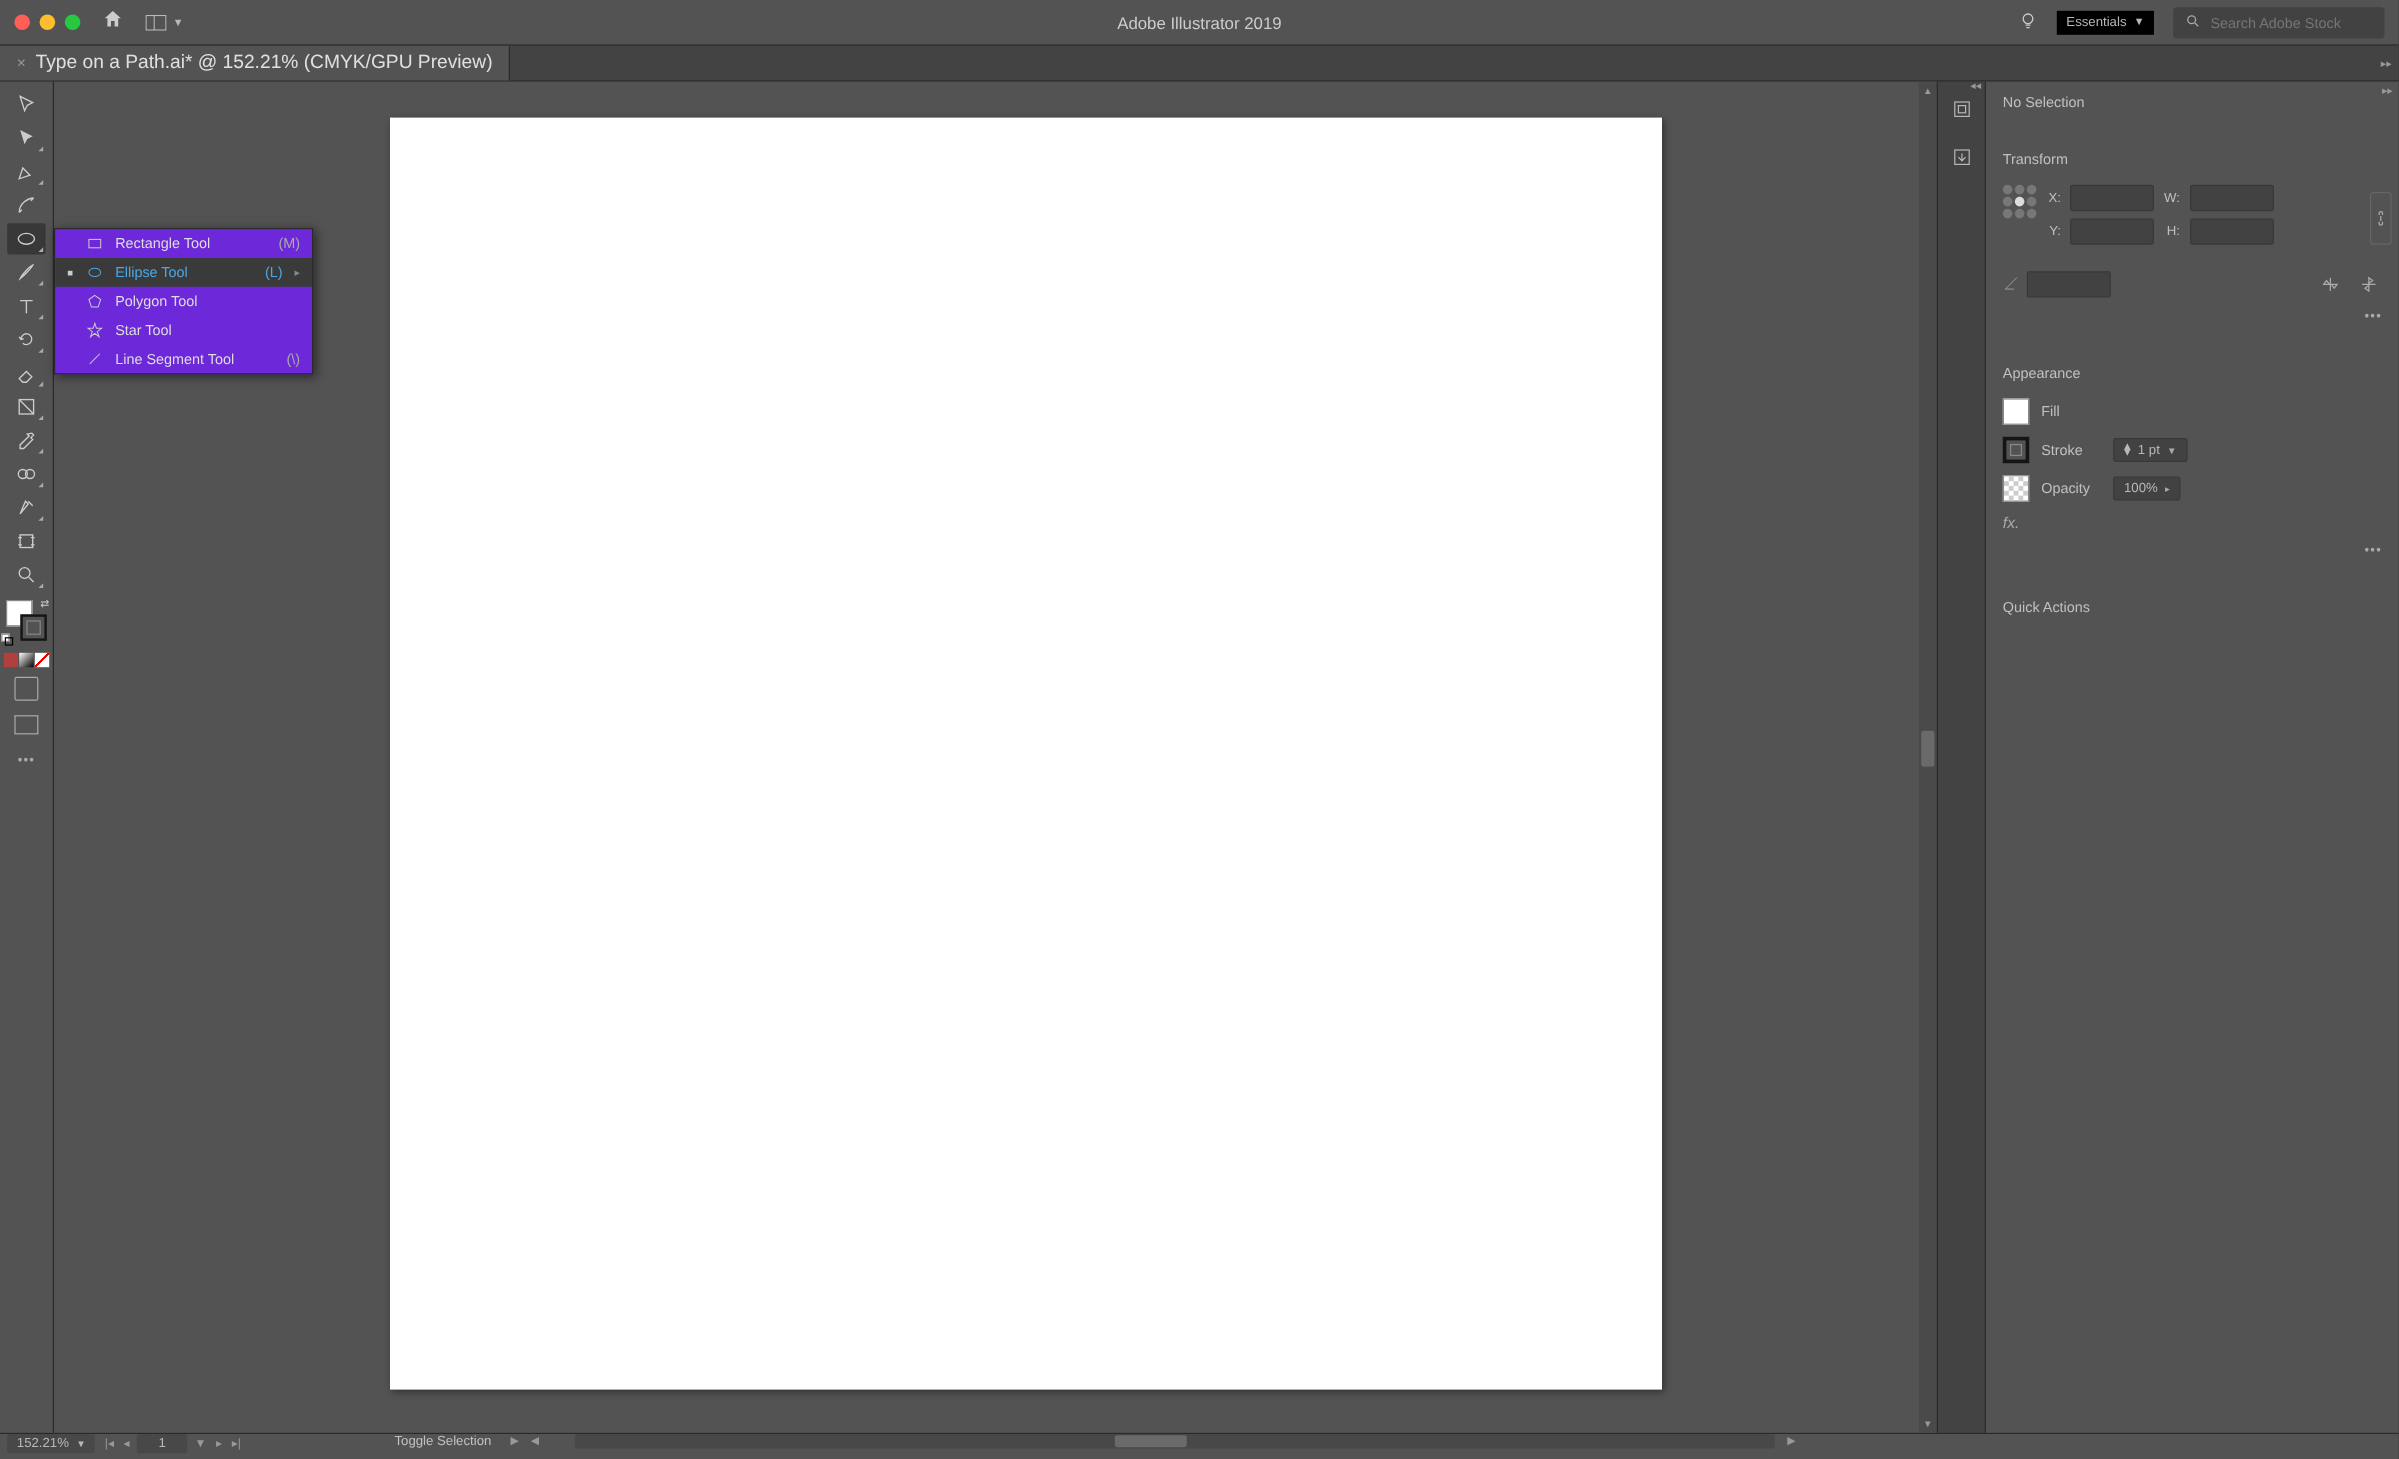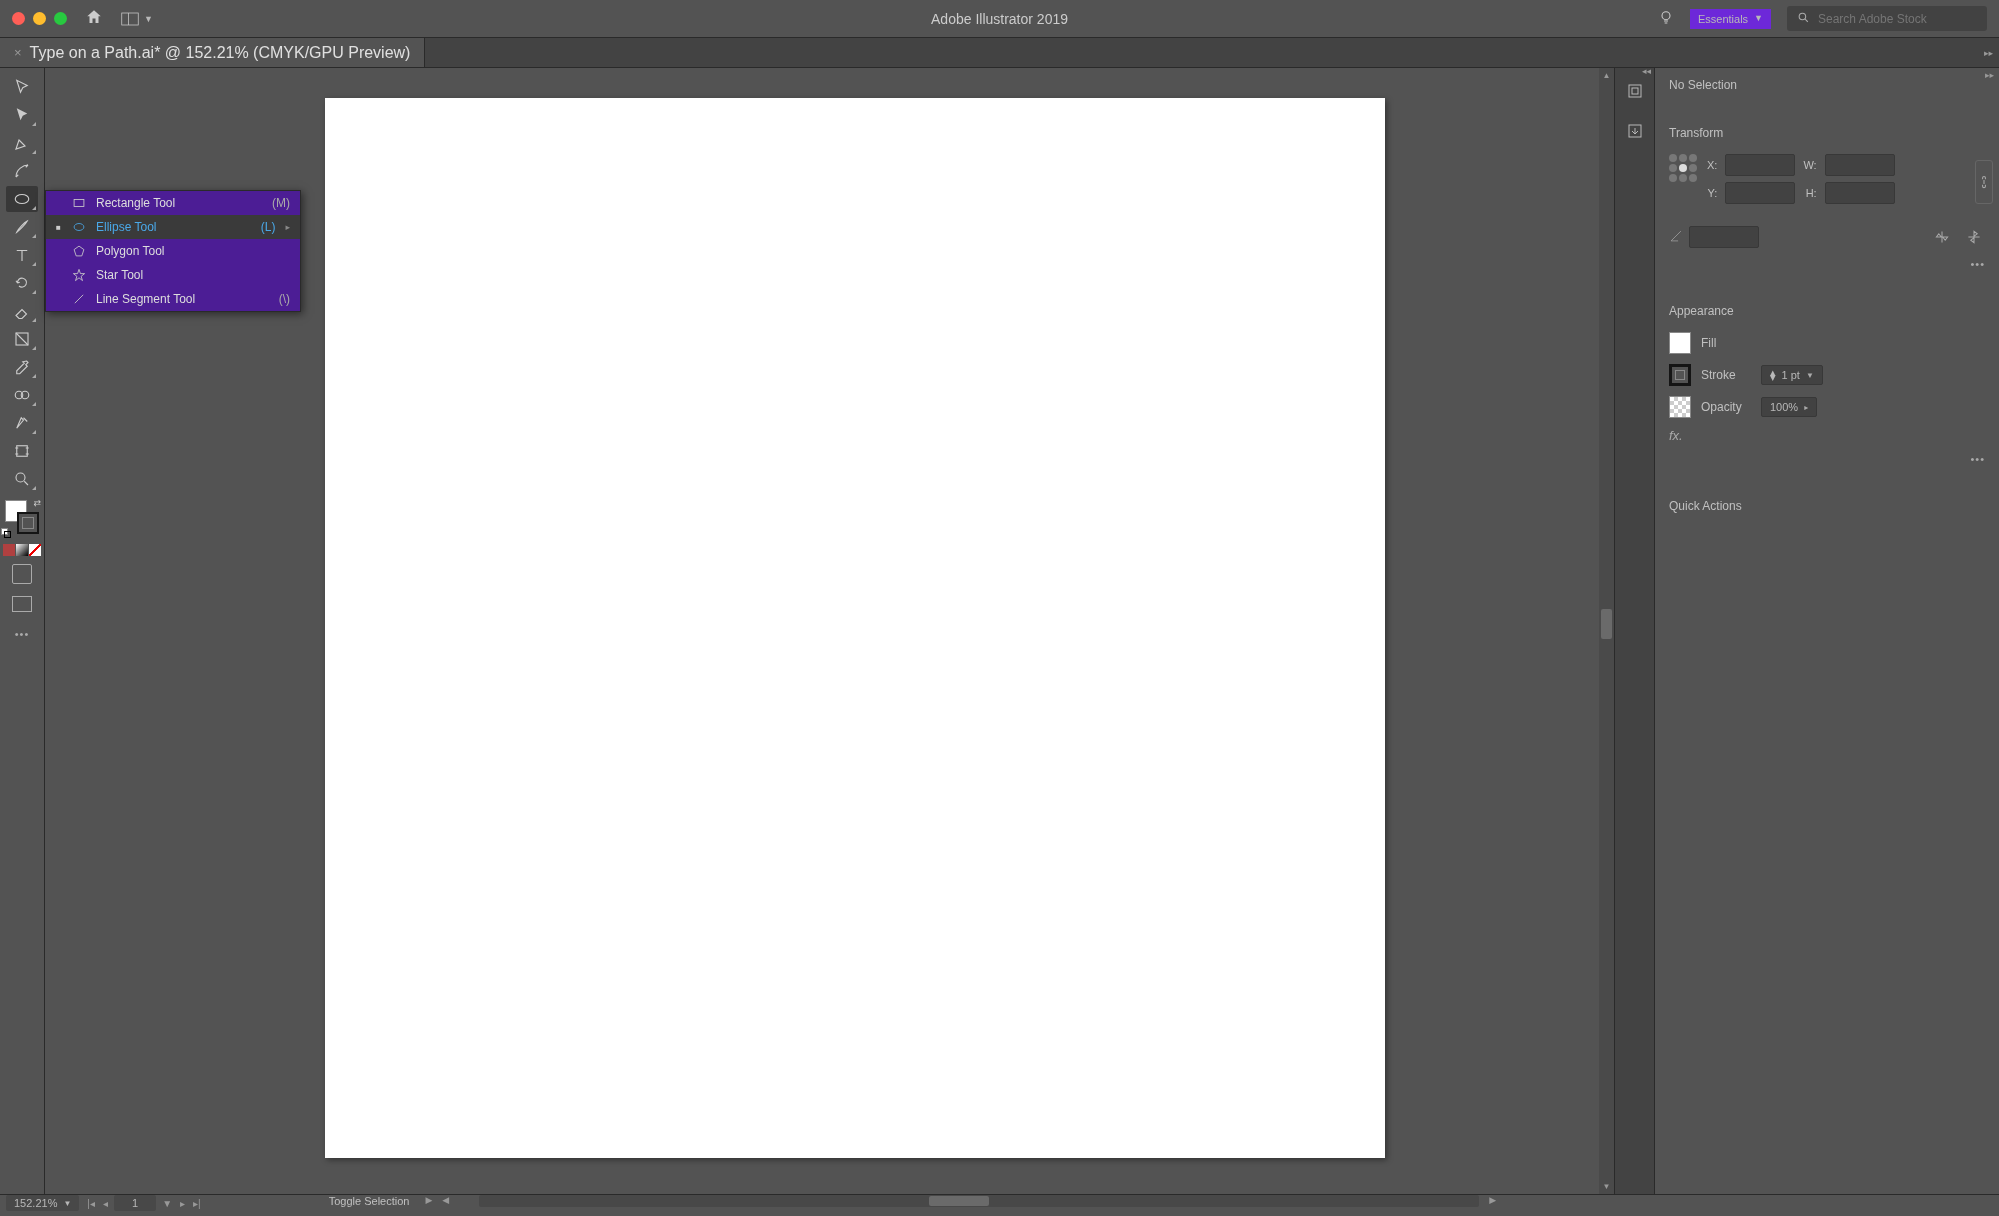--- a/index.html
+++ b/index.html
@@ -10,23 +10,23 @@
 .tl-close{background:#ff5f57}
 .tl-min{background:#ffbd2e}
 .tl-max{background:#28c940}
 .home-icon{margin-left:18px;color:#ccc;font-size:16px}
 .arrange{margin-left:18px;display:flex;align-items:center;gap:5px;color:#ccc}
 .arrange svg{width:18px;height:14px}
 .arrange .chev{font-size:9px}
 .app-title{position:absolute;left:50%;transform:translateX(-50%);color:#ccc;font-size:14px}
 .tb-right{margin-left:auto;display:flex;align-items:center;gap:16px}
 .bulb{color:#ccc;font-size:15px}
-.workspace{display:flex;align-items:flex-start;gap:6px;background:#6d28d9;padding:4px 8px;color:#ddd;font-size:13px}
+.workspace{display:flex;align-items:flex-start;gap:6px;background:#000000;padding:4px 8px;color:#ddd;font-size:13px}
 .workspace .chev{font-size:9px}
-.search-stock{display:flex;gap:8px;background:#424242;padding:5px 10px;border-radius:3px;width:200px}
+.search-stock{display:flex;gap:8px;background:#424242;padding:5px 10px;border-radius:3px;width:176px}
 .search-stock input{background:transparent;border:none;outline:none;color:#aaa;font-size:12px;width:100%}
 .doc-tabs{height:30px;background:#434343;display:flex;align-items:center;border-bottom:1px solid #2a2a2a}
 .doc-tab{display:flex;align-items:center;gap:8px;padding:0 14px;height:100%;background:#535353;border-right:1px solid #2a2a2a}
 .doc-tab .close{color:#999;font-size:13px}
 .doc-tab-title{color:#e0e0e0;font-size:16px}
 .doc-tabs .panel-chev{margin-left:auto;margin-right:6px;font-size:9px;color:#999}
 .main{display:flex;height:calc(100% - 38px - 30px - 22px)}
 .toolbar{width:45px;background:#535353;border-right:1px solid #2a2a2a;display:flex;flex-direction:column;align-items:center;padding-top:6px;gap:2px;position:relative}
 .tool{width:32px;height:26px;display:flex;align-items:center;justify-content:center;border-radius:2px;cursor:pointer;position:relative}
 .tool.active{background:#383838}
@@ -48,21 +48,21 @@
 .mode-none::after{content:"";position:absolute;inset:0;background:linear-gradient(135deg,transparent 45%,#e00 45%,#e00 55%,transparent 55%)}
 .draw-mode{margin-top:6px;width:20px;height:20px;border:1px solid #aaa;border-radius:2px}
 .screen-mode{margin-top:10px;width:20px;height:16px;border:1px solid #aaa}
 .more-dots{margin-top:14px;color:#aaa;letter-spacing:1px}
 .canvas-wrap{flex:1;background:#535353;position:relative;overflow:hidden}
 .artboard{position:absolute;left:280px;top:30px;width:1060px;height:1060px;background:#fff;box-shadow:2px 2px 6px rgba(0,0,0,.4)}
 .v-scroll{position:absolute;right:0;top:0;bottom:0;width:15px;background:#4a4a4a;display:flex;flex-direction:column}
 .v-scroll .arr{height:15px;display:flex;align-items:center;justify-content:center;font-size:8px;color:#999}
 .v-scroll .track{flex:1;position:relative}
 .v-scroll .thumb{position:absolute;left:2px;right:2px;top:48%;height:30px;background:#6a6a6a;border-radius:2px}
-.tool-flyout{position:absolute;left:45px;top:190px;background:#4c1d95;border:1px solid #2a2a2a;box-shadow:2px 2px 8px rgba(0,0,0,.5);width:256px;z-index:100}
+.tool-flyout{position:absolute;left:45px;top:190px;background:#6d28d9;border:1px solid #2a2a2a;box-shadow:2px 2px 8px rgba(0,0,0,.5);width:216px;z-index:100}
 .fly-item{display:flex;align-items:center;padding:5px 10px;gap:10px;cursor:pointer}
 .fly-item.sel{background:#3a3a3a}
 .fly-item .ind{width:6px;font-size:8px;color:#ccc}
 .fly-item svg{width:14px;height:14px;fill:none;stroke:#ccc;stroke-width:1.2}
 .fly-item .label{flex:1;color:#ddd;font-size:12px}
 .fly-item.sel .label{color:#4aa8e8}
 .fly-item .short{color:#aaa;font-size:12px}
 .fly-item.sel .short{color:#4aa8e8}
 .fly-item .sub{color:#888;font-size:9px}
 .dock-col{width:40px;background:#434343;border-left:1px solid #2a2a2a;display:flex;flex-direction:column;align-items:center;padding-top:10px;gap:14px;position:relative}

